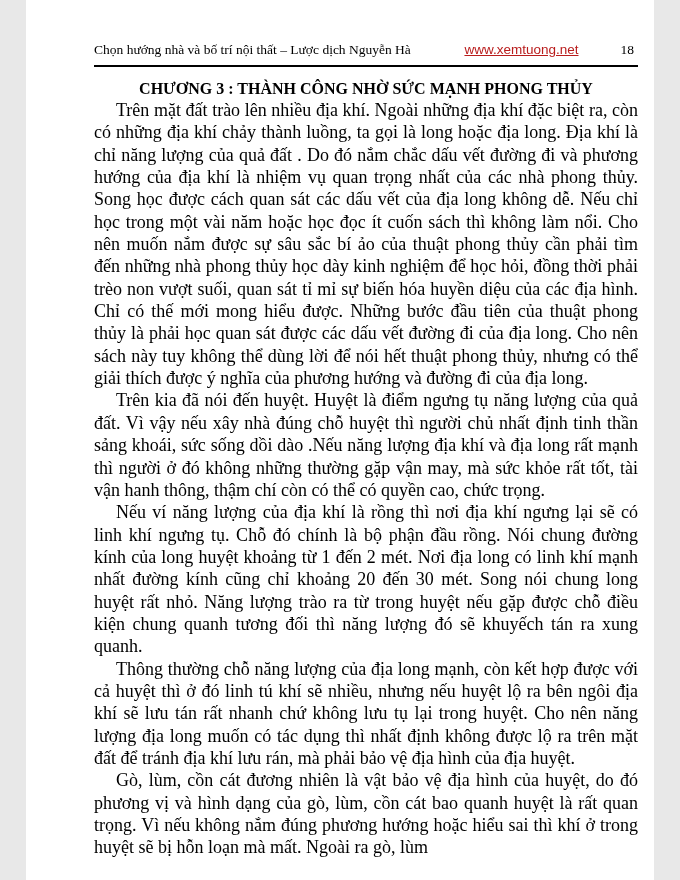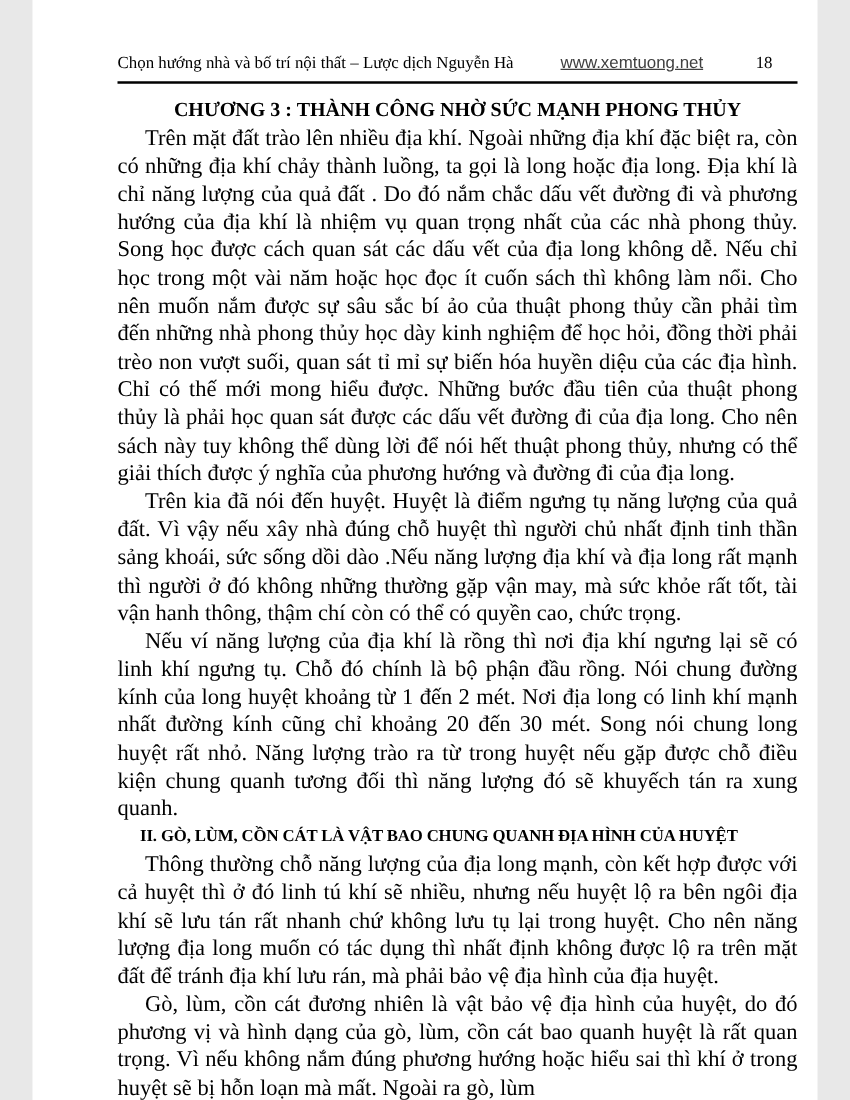--- a/index.html
+++ b/index.html
@@ -29,21 +29,21 @@
   .runhead-title { flex: 1 1 auto; white-space: nowrap; }
   .runhead-link {
     font-family: "Liberation Sans", "DejaVu Sans", sans-serif;
     font-size: 13.5px;
     text-decoration: underline;
     white-space: nowrap;
     cursor: pointer;
   }
   .runhead-pagenum {
     margin-left: 42px;
-    margin-right: 20px;
+    margin-right: 4px;
     white-space: nowrap;
   }
   .head-rule {
     margin-top: 7px;
     border: none;
     border-bottom: 2px solid #000000;
     height: 0;
   }
   
   .chapter-title {
@@ -76,36 +76,35 @@
   p.body-par.bold { font-weight: normal; }
 </style>
 </head>
 <body>
 
 <div class="page">
   <div class="content">
 
     <div class="runhead">
       <span class="runhead-title">Chọn hướng nhà và bố trí nội thất – Lược dịch Nguyễn Hà</span>
-      <a class="runhead-link" href="#" title="www.xemtuong.net" style="color: #404040; text-decoration: underline;">www.xemtuong.net</a>
+      <a class="runhead-link" href="#" title="www.xemtuong.net" style="color: #b91c1c; text-decoration: underline;">www.xemtuong.net</a>
       <span class="runhead-pagenum">18</span>
     </div>
 
     <hr class="head-rule">
 
     <h1 class="chapter-title">CHƯƠNG 3 : THÀNH CÔNG NHỜ SỨC MẠNH PHONG THỦY</h1>
 
 
     <p class="body-par">Trên mặt đất trào lên nhiều địa khí. Ngoài những địa khí đặc biệt ra, còn có những địa khí chảy thành luồng, ta gọi là long hoặc địa long. Địa khí là chỉ năng lượng của quả đất . Do đó nắm chắc dấu vết đường đi và phương hướng của địa khí là nhiệm vụ quan trọng nhất của các nhà phong thủy. Song học được cách quan sát các dấu vết của địa long không dễ. Nếu chỉ học trong một vài năm hoặc học đọc ít cuốn sách thì không làm nổi. Cho nên muốn nắm được sự sâu sắc bí ảo của thuật  phong thủy cần phải tìm đến những nhà phong thủy học dày kinh nghiệm để học hỏi, đồng thời phải trèo non vượt suối, quan sát tỉ mỉ sự biến hóa huyền diệu của các địa hình. Chỉ có thế mới mong hiểu được. Những bước đầu tiên của thuật phong thủy là phải học quan sát được các dấu vết đường đi của địa long. Cho nên sách này tuy không thể dùng lời để nói hết thuật phong thủy, nhưng có thể giải thích được ý nghĩa của phương hướng và đường đi của địa long.</p>
 
 
     <p class="body-par">Trên kia đã nói đến huyệt. Huyệt là điểm ngưng tụ năng lượng của quả đất. Vì vậy nếu xây nhà đúng chỗ huyệt thì người chủ nhất định tinh thần sảng khoái, sức sống dồi dào .Nếu năng lượng địa khí và địa long rất mạnh thì người ở đó không những thường gặp vận may, mà sức khỏe rất tốt, tài vận hanh thông, thậm chí còn có thể có quyền cao, chức trọng.</p>
 
     <p class="body-par">Nếu ví năng lượng của địa khí là rồng thì nơi địa khí ngưng lại sẽ có linh khí ngưng tụ. Chỗ đó chính là bộ phận đầu rồng. Nói chung đường kính của long huyệt khoảng từ 1 đến 2 mét. Nơi địa long có linh khí mạnh nhất đường kính cũng chỉ khoảng 20 đến 30 mét. Song nói chung long huyệt rất nhỏ. Năng lượng trào ra từ trong huyệt nếu gặp được chỗ điều kiện chung quanh tương đối thì năng lượng đó sẽ khuyếch tán ra xung quanh.</p>
 
-    <h2 class="sec2-heading">II. GÒ, LÙM, CỒN CÁT LÀ VẬT BAO CHUNG QUANH ĐỊA HÌNH CỦA HUYỆT</h2>
 
     <p class="body-par bold">Thông thường chỗ năng lượng của địa long mạnh, còn kết hợp được với cả huyệt thì ở đó linh tú khí sẽ nhiều, nhưng nếu huyệt lộ ra bên ngôi địa khí sẽ lưu tán rất nhanh chứ không lưu tụ lại trong huyệt. Cho nên năng lượng địa long muốn có tác dụng thì nhất định không được lộ ra trên mặt đất để tránh địa khí lưu rán, mà phải bảo vệ địa hình của địa huyệt.</p>
 
     <p class="body-par">Gò, lùm, cồn cát đương nhiên là vật bảo vệ địa hình của huyệt, do đó phương vị và hình dạng của gò, lùm, cồn cát bao quanh huyệt là rất quan trọng. Vì nếu không nắm đúng phương hướng hoặc hiểu sai thì khí ở trong huyệt sẽ bị hỗn loạn mà mất. Ngoài ra gò, lùm</p>
 
   </div>
 </div>
 
 </body></html>

